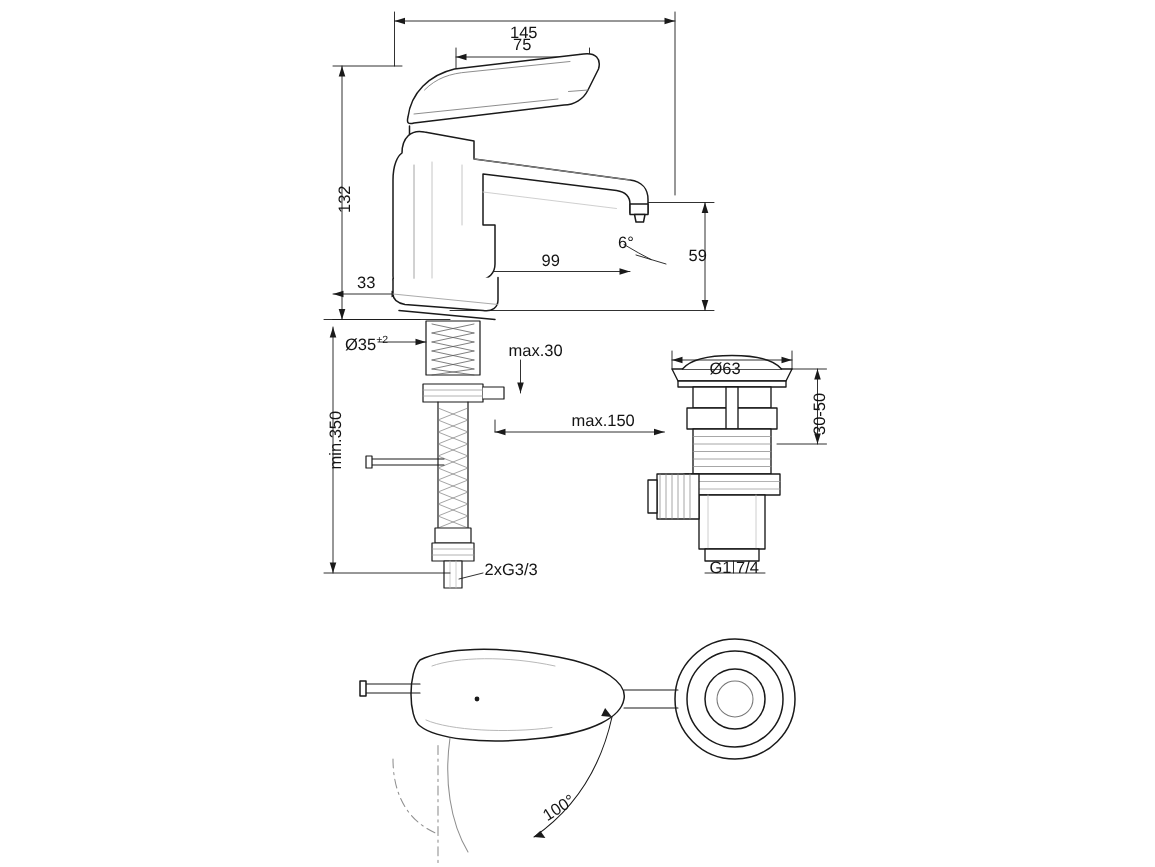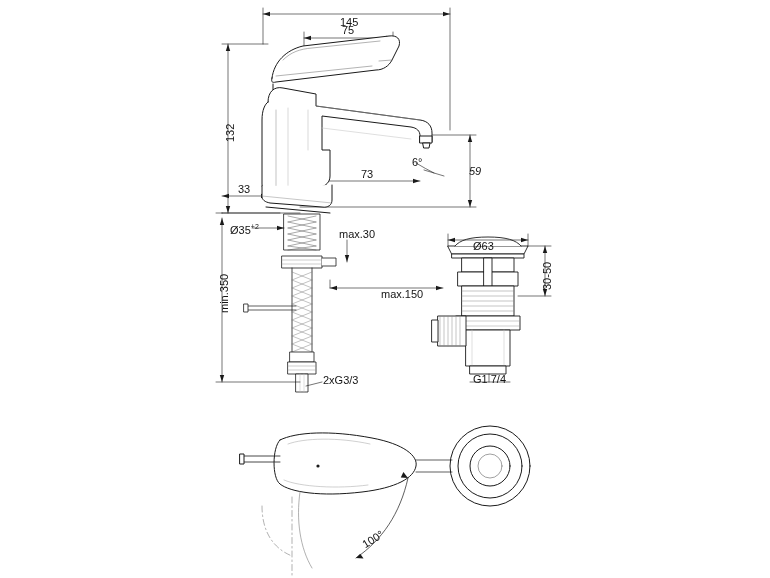--- a/index.html
+++ b/index.html
@@ -247,29 +247,29 @@
 
   </g>
 </svg>
 
 <div class="dimtext" style="left:340px;top:0px;margin-top:16px;">145</div>
 <div class="dimtext" style="left:342px;top:24px;">75</div>
 
 <div class="dimtext vert" style="left:224px;top:142px;">132</div>
 
 <div class="dimtext" style="left:238px;top:183px;">33</div>
-<div class="dimtext" style="left:361px;top:168px;">73</div>
-<div class="dimtext" style="left:469px;top:165px;font-style:italic;">59</div>
+<div class="dimtext" style="left:361px;top:168px;">99</div>
+<div class="dimtext" style="left:459px;top:165px;">59</div>
 <div class="dimtext" style="left:412px;top:156px;">6°</div>
 
 <div class="dimtext" style="left:230px;top:224px;"><span>Ø35</span><span class="sup">+2</span></div>
 
 <div class="dimtext" style="left:339px;top:228px;">max.30</div>
 <div class="dimtext vert" style="left:218px;top:313px;">min.350</div>
-<div class="dimtext" style="left:381px;top:288px;text-align:right;">max.150</div>
+<div class="dimtext" style="left:381px;top:275px;text-align:right;">max.150</div>
 <div class="dimtext" style="left:323px;top:374px;">2xG3/3</div>
 
 <div class="dimtext" style="left:473px;top:240px;">Ø63</div>
 <div class="dimtext vert" style="left:541px;top:290px;">30-50</div>
 <div class="dimtext" style="left:473px;top:373px;">G1 7/4</div>
 
 <div class="dimtext" style="left:360px;top:540px;transform:rotate(-32deg);transform-origin:left top;">100°</div>
 
 </div>
 

